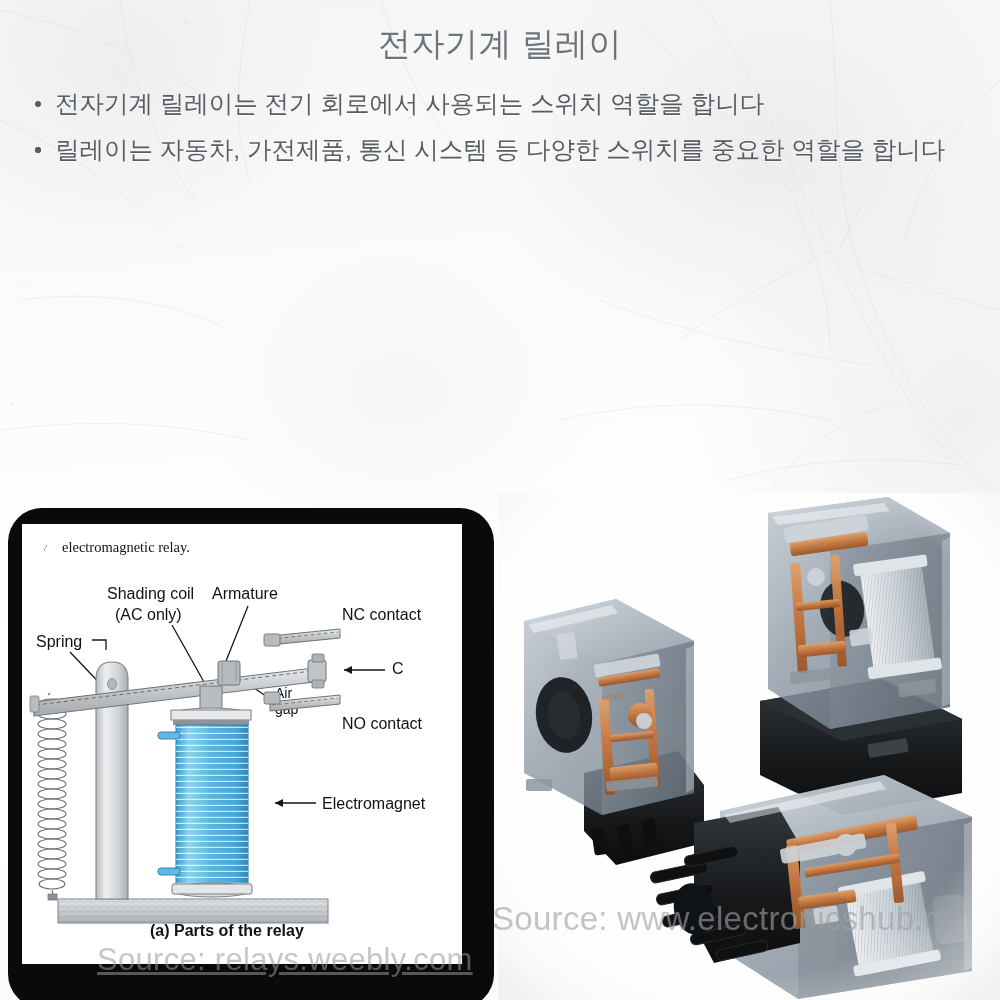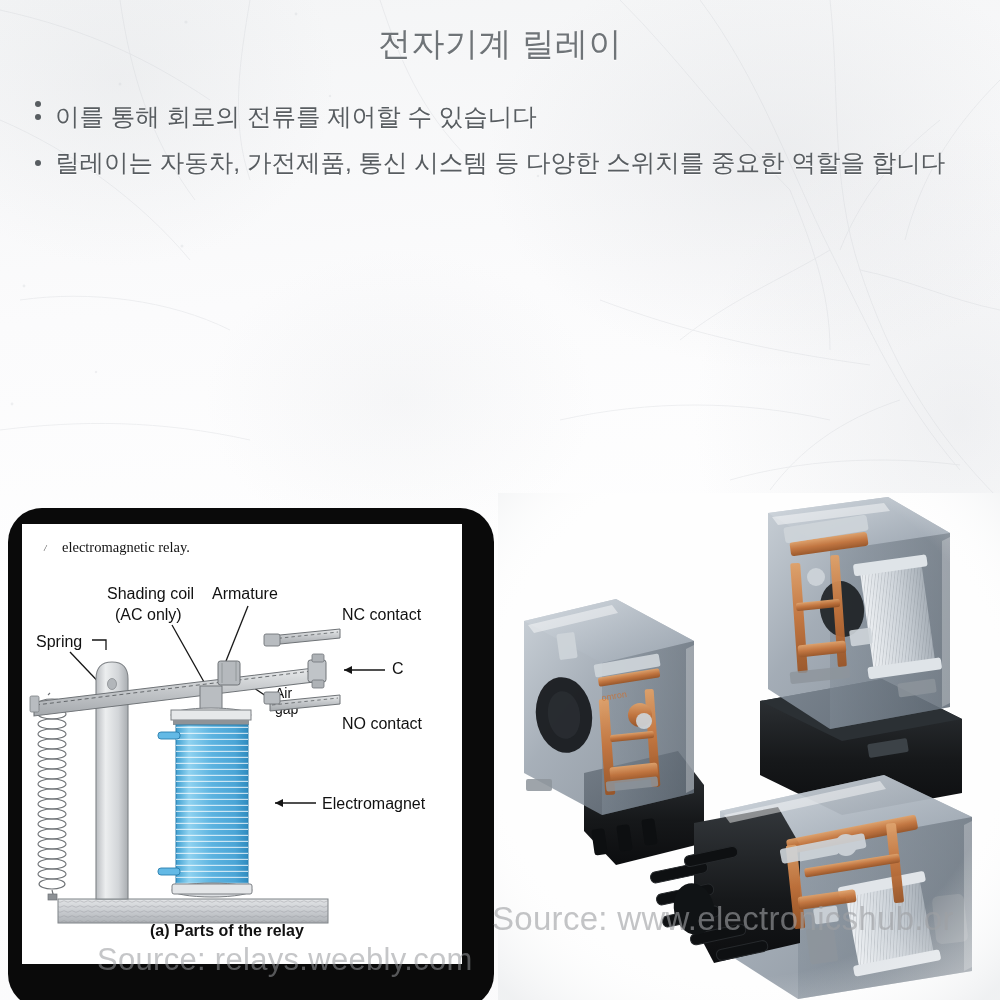--- a/index.html
+++ b/index.html
@@ -102,21 +102,21 @@
   
   .wm {
     position: absolute;
     font-size: 31px;
     color: rgba(150,152,155,0.55);
     white-space: nowrap;
     font-weight: 400;
     letter-spacing: .3px;
     pointer-events: none;
   }
-  .wm-left  { left: 97px;  top: 942px; }
+  .wm-left  { left: 97px;  top: 942px; text-decoration: underline; }
   .wm-right { left: 492px; top: 900px; color: rgba(158,160,163,0.62); font-size: 33px; }
 </style>
 </head>
 <body>
 
 <div id="slide">
 
   <div class="bg-tex"></div>
 
   <svg class="bg-veins" viewBox="0 0 1000 1000" preserveAspectRatio="none">
@@ -155,24 +155,24 @@
       <circle cx="96" cy="372" r="1.2"></circle>
         <circle cx="330" cy="96" r="1.2"></circle>
     </g>
   </svg>
 
   <div class="title">전자기계 릴레이</div>
 
   <div class="bullets">
     <div class="bullet">
       <span class="dot"></span>
+      <span>전자기계 릴레이는 전기 회로에서 사용되는 스위치 역할을 합니다</span>
     </div>
     <div class="bullet">
       <span class="dot"></span>
-      <span>이를 통해 회로의 전류를 제어할 수 있습니다</span>
     </div>
     <div class="bullet">
       <span class="dot"></span>
       <span>릴레이는 자동차, 가전제품, 통신 시스템 등 다양한 스위치를 중요한 역할을 합니다</span>
     </div>
   </div>
 
   <div class="media">
 
     <div class="diagram-frame">

